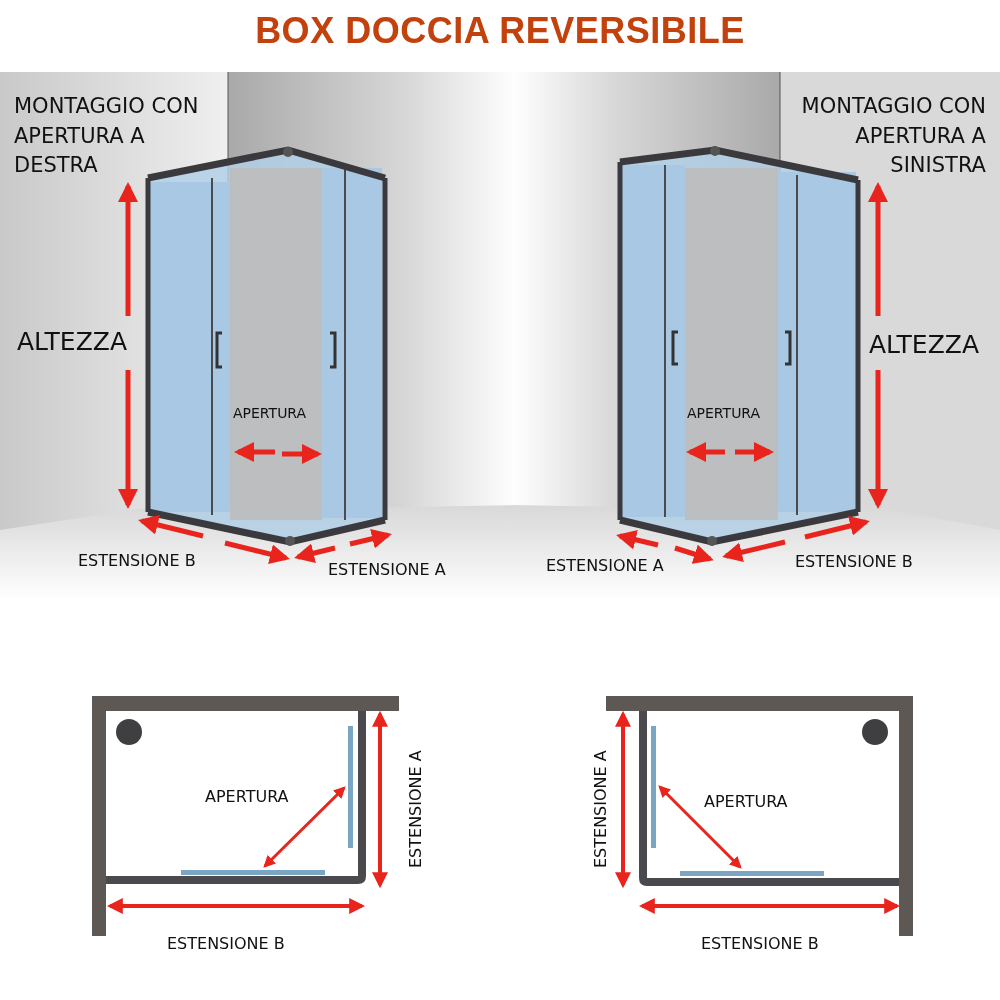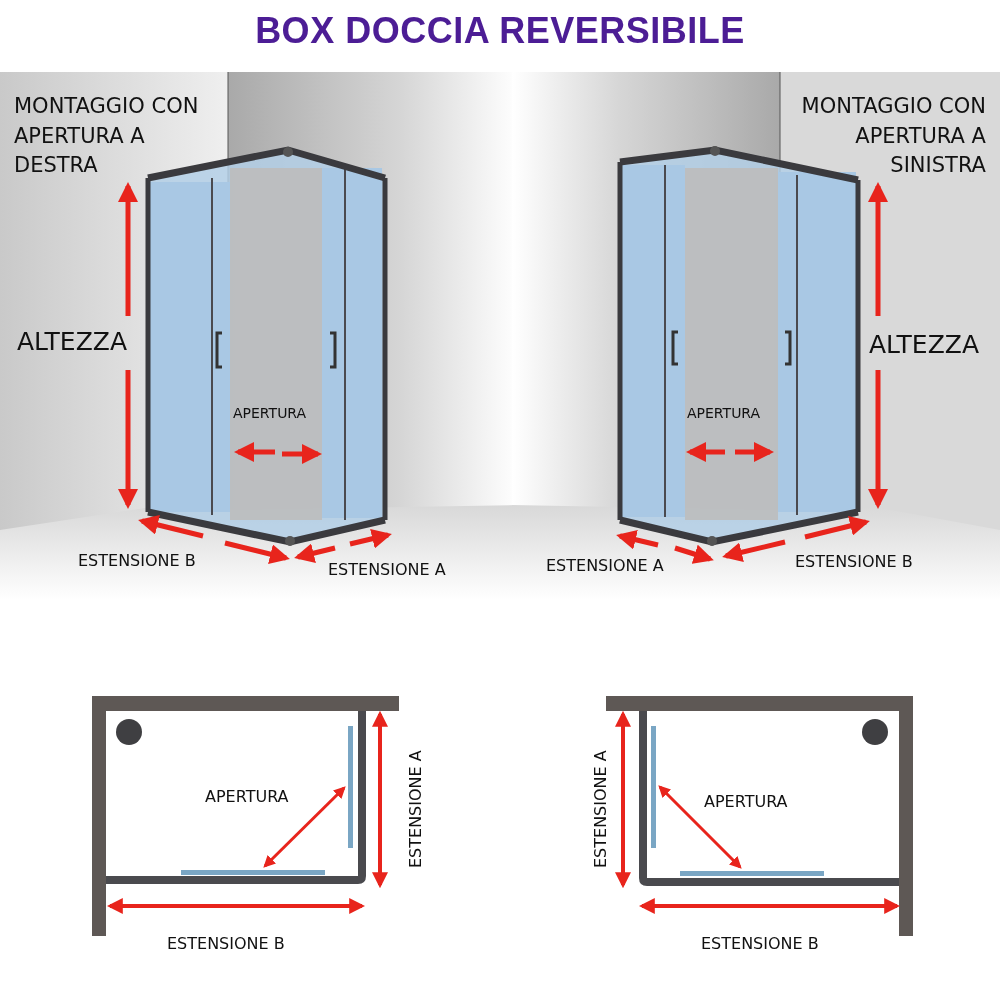--- a/index.html
+++ b/index.html
@@ -1,17 +1,17 @@
 <!DOCTYPE html>
 <html><head>
   <meta charset="utf-8">
   <style>
     html, body { margin: 0; padding: 0; background: #ffffff; }
     body { width: 1000px; height: 1000px; position: relative; overflow: hidden; font-family: "DejaVu Sans", sans-serif; }
-    #title { position: absolute; left: 0; top: 10px; width: 1000px; text-align: center; font-family: "Liberation Sans", sans-serif; font-weight: bold; font-size: 36px; color: #4c1d95; letter-spacing: 0.5px; }
+    #title { position: absolute; left: 0; top: 10px; width: 1000px; text-align: center; font-family: "Liberation Sans", sans-serif; font-weight: bold; font-size: 36px; color: #c2410c; letter-spacing: 0.5px; }
     svg#diagram { position: absolute; left: 0; top: 0; width: 1000px; height: 1000px; }
     .lbl { font-family: "DejaVu Sans", sans-serif; fill: #111; }
   </style>
 </head>
 <body>
 
 <div id="title">BOX DOCCIA REVERSIBILE</div>
 
 <svg id="diagram" viewBox="0 0 1000 1000">
   <defs>

